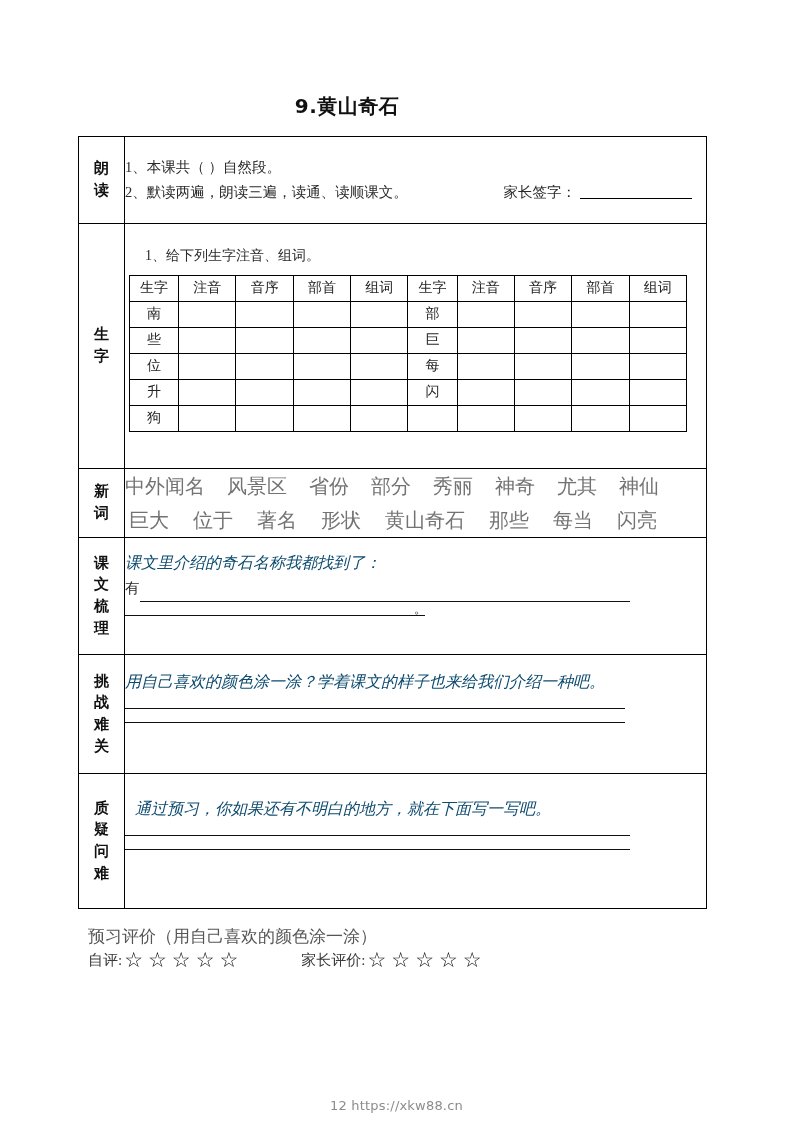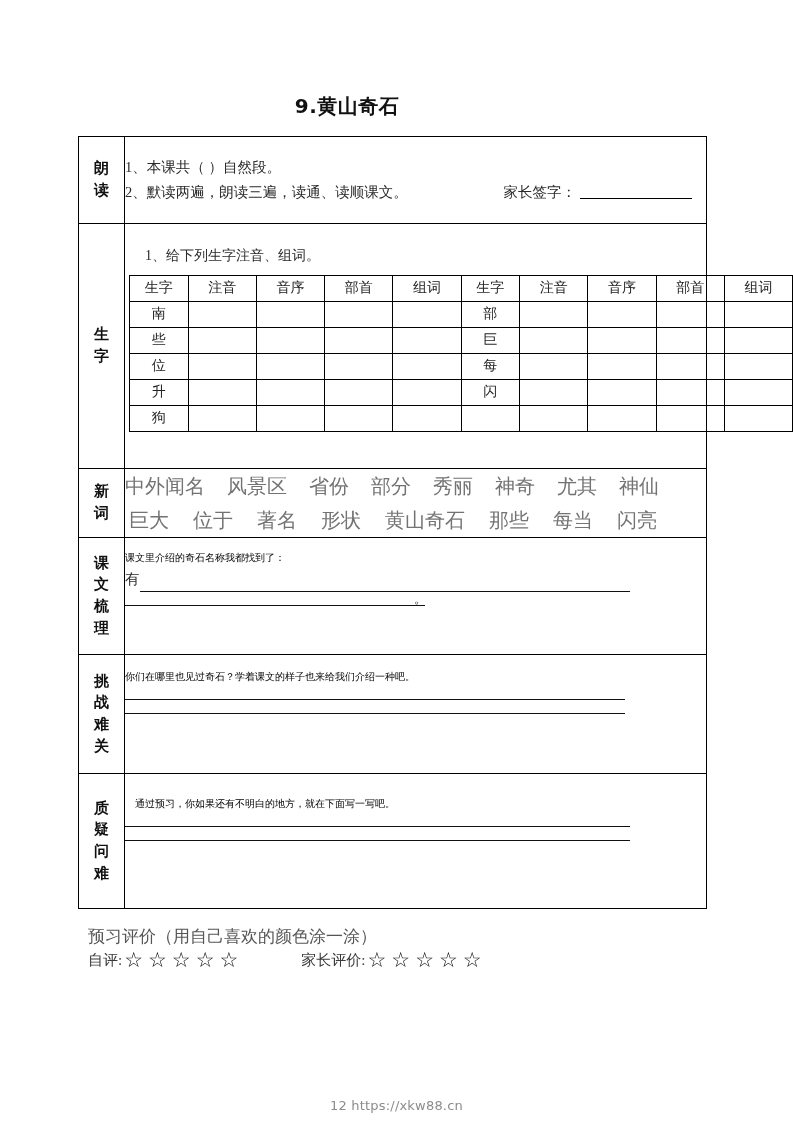--- a/index.html
+++ b/index.html
@@ -89,21 +89,21 @@
 
   
   .task-line {
     font-size: 14px;
     margin: 6px 0 6px 20px;
     color: #2a2a2a;
   }
   .hanzi-table {
     border-collapse: collapse;
     table-layout: fixed;
-    width: 664px;
+    width: 558px;
     margin: 0 0 12px 4px;
   }
   .hanzi-table th, .hanzi-table td {
     border: 1px solid #000;
     height: 25px;
     text-align: center;
     font-weight: normal;
     font-size: 14px;
     color: #232323;
     padding: 0;
@@ -124,23 +124,24 @@
   }
   .word-row .w {
     display: inline-block;
   }
   .word-row.r1 .w { margin-right: 22px; }
   .word-row.r2 { padding-left: 4px; }
   .word-row.r2 .w { margin-right: 24px; }
 
   
   .prompt {
-    font-size: 10px;
-    color: #000000;
+    font-size: 16px;
+    color: #0c4a6e;
     line-height: 1.65;
+    font-style: italic;
   }
   .prompt-indent { padding-left: 10px; }
   .rule {
     border-bottom: 1.2px solid #111;
     height: 0;
     margin: 13px 0 0 0;
   }
   .rule-long { width: 500px; }
   .rule-mid  { width: 505px; }
   .lead-rule-wrap {
@@ -395,21 +396,21 @@
       </tr>
 
       <tr>
         <td class="label-cell">
           <span class="lbl">挑</span>
           <span class="lbl">战</span>
           <span class="lbl">难</span>
           <span class="lbl">关</span>
         </td>
         <td class="body-cell" style="height:104px; vertical-align:top; padding-top:14px;">
-          <div class="prompt">你们在哪里也见过奇石？学着课文的样子也来给我们介绍一种吧。</div>
+          <div class="prompt">用自己喜欢的颜色涂一涂？学着课文的样子也来给我们介绍一种吧。</div>
           <div class="rule rule-long"></div>
           <div class="rule rule-long"></div>
         </td>
       </tr>
 
       <tr>
         <td class="label-cell">
           <span class="lbl">质</span>
           <span class="lbl">疑</span>
           <span class="lbl">问</span>

